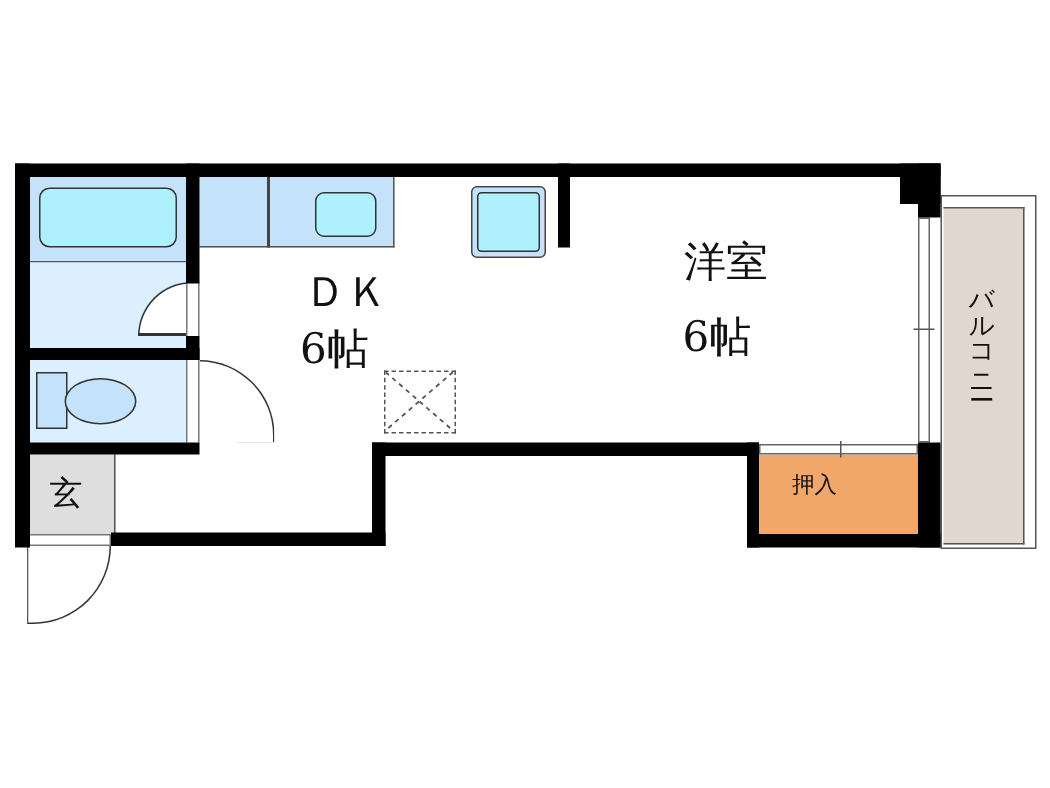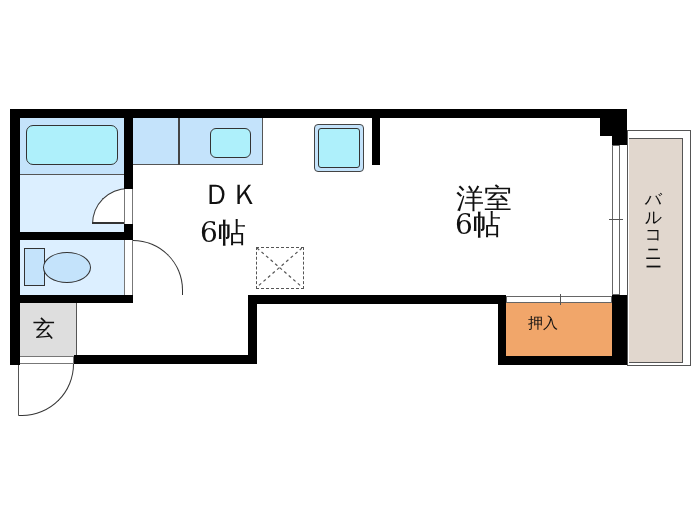--- a/index.html
+++ b/index.html
@@ -70,15 +70,15 @@
   <div class="wall" style="left:248px;top:295px;width:258px;height:9px;"></div>
   <div class="wall" style="left:498px;top:295px;width:8px;height:70px;"></div>
   <div class="wall" style="left:498px;top:356px;width:129px;height:9px;"></div>
   <div class="wall" style="left:612px;top:295px;width:15px;height:70px;"></div>
   <div class="wall" style="left:600px;top:109px;width:27px;height:27px;"></div>
   <div class="wall" style="left:612px;top:109px;width:15px;height:36px;"></div>
   <div class="wall" style="left:372px;top:109px;width:8px;height:56px;"></div>
 
   <div class="lbl" style="left:203px;top:180px;font-size:28px;line-height:30px;">ＤＫ</div>
   <div class="lbl" style="left:200px;top:218px;font-size:28px;line-height:30px;">6帖</div>
-  <div class="lbl" style="left:456px;top:184px;font-size:28px;line-height:30px;">洋室</div>
+  <div class="lbl" style="left:456px;top:160px;font-size:28px;line-height:30px;">洋室</div>
   <div class="lbl" style="left:455px;top:210px;font-size:28px;line-height:30px;">6帖</div>
 </div>
 
 </body></html>

